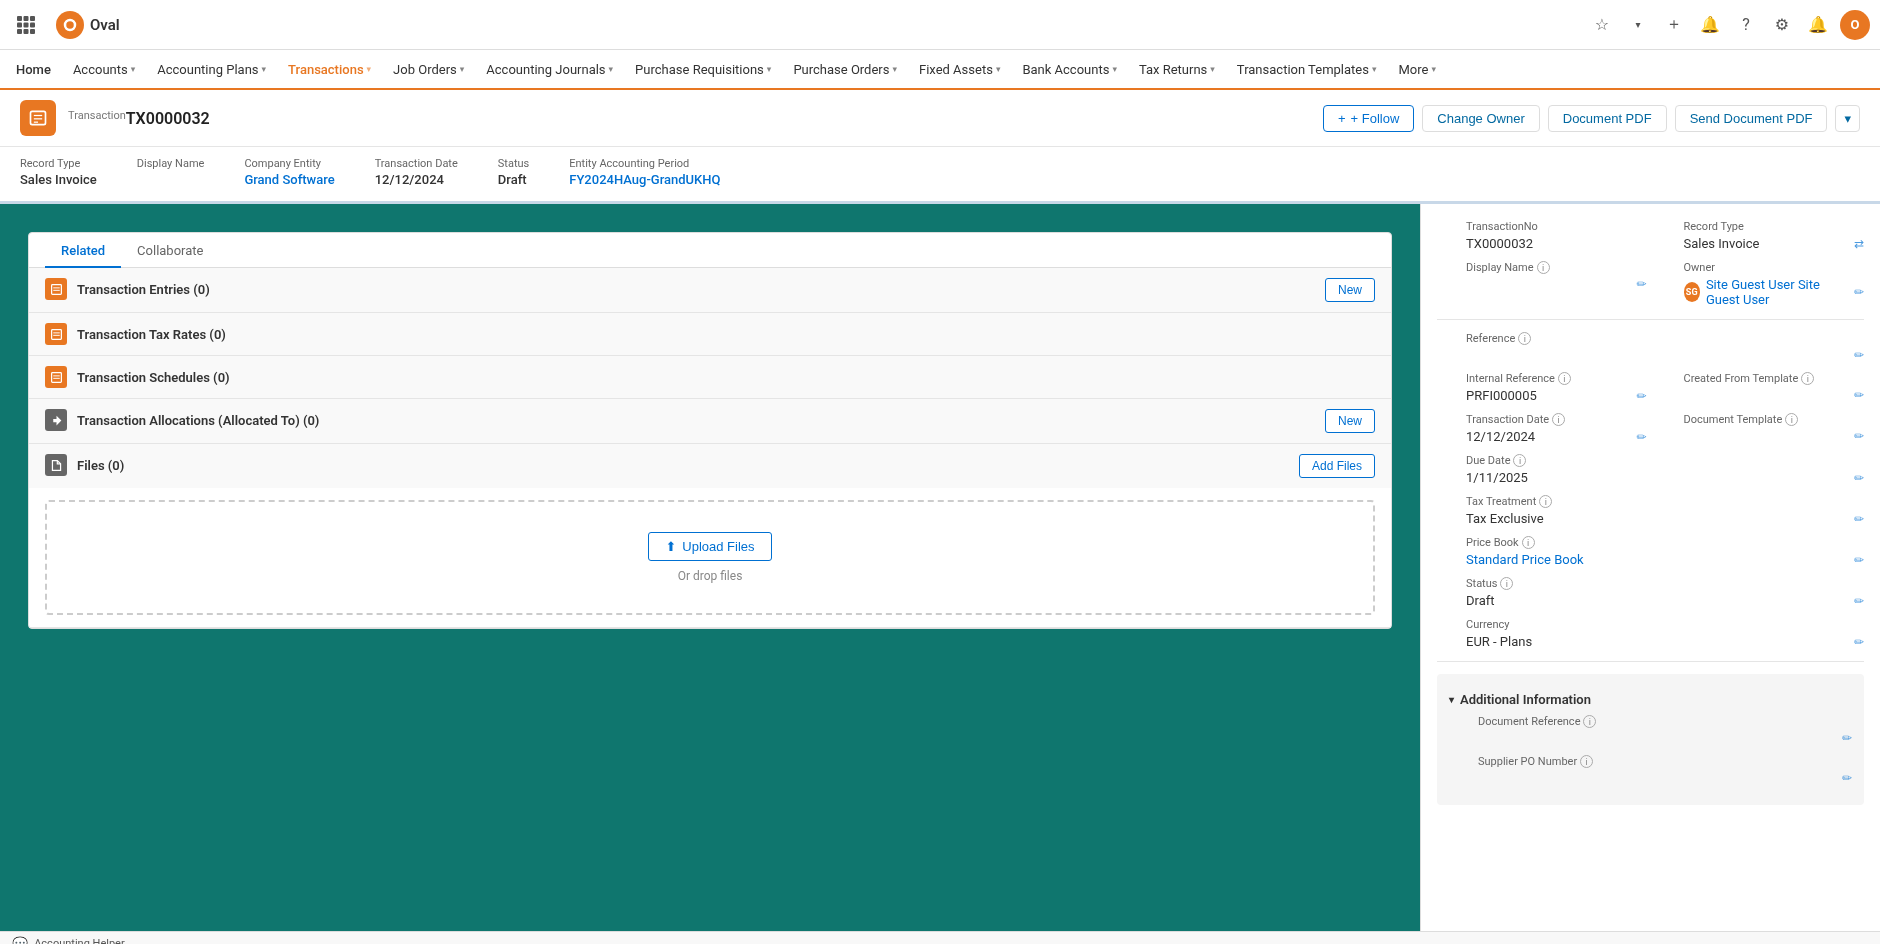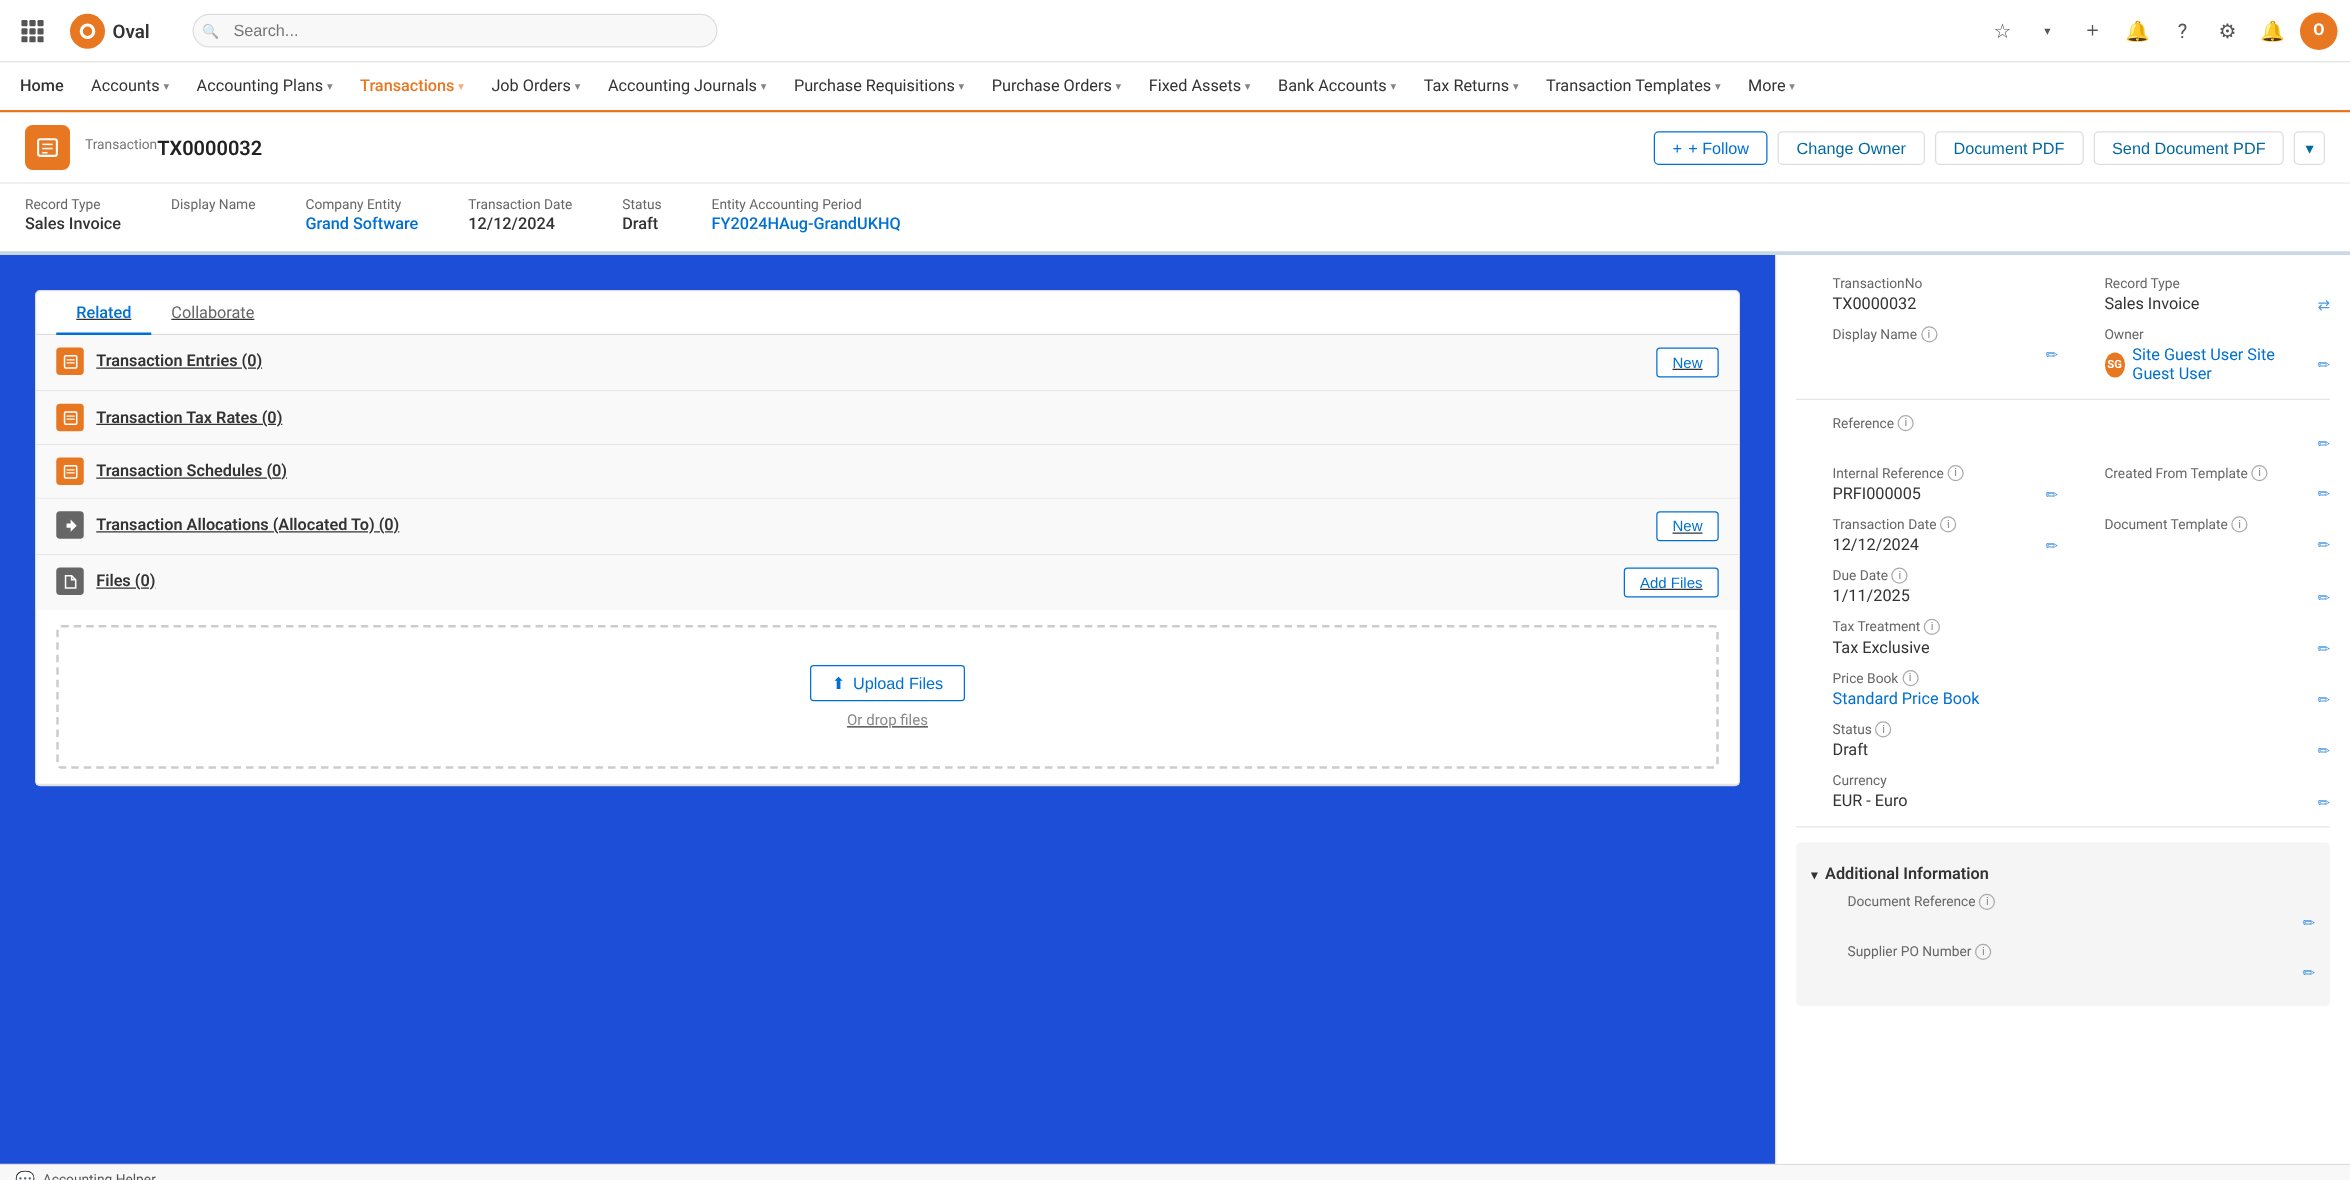--- a/index.html
+++ b/index.html
@@ -86,21 +86,21 @@
     .owner-avatar { width: 20px; height: 20px; background: #e87722; border-radius: 50%; display: flex; align-items: center; justify-content: center; color: white; font-size: 9px; font-weight: bold; }
 
     
     .status-bar { background: #f8f8f8; border-top: 1px solid #ddd; height: 24px; display: flex; align-items: center; padding: 0 12px; font-size: 11px; color: #555; gap: 6px; }
     .status-bar-icon { font-size: 13px; }
 
     .record-area { background: #fff; }
 
     .left-panel-wrapper { flex: 1; display: flex; flex-direction: column; background: #dce5ef; }
 
-    .panel-bg { flex: 1; background: #1d4ed8; padding: 12px; overflow-y: auto; text-decoration: underline; }
+    .panel-bg { flex: 1; background: #0f766e; padding: 12px; overflow-y: auto; }
   </style>
 </head>
 <body>
 
 <div class="top-bar">
   <div class="app-grid-icon">
     <svg width="18" height="18" viewBox="0 0 18 18" fill="#555">
       <rect x="0" y="0" width="5" height="5" rx="1"></rect>
         <rect x="6.5" y="0" width="5" height="5" rx="1"></rect>
         <rect x="13" y="0" width="5" height="5" rx="1"></rect>
@@ -112,25 +112,20 @@
         <rect x="13" y="13" width="5" height="5" rx="1"></rect>
     </svg>
   </div>
   <div class="app-logo">
     <div class="logo-circle">
       <svg width="16" height="16" viewBox="0 0 16 16" fill="white">
           <circle cx="8" cy="8" r="5" fill="none" stroke="white" stroke-width="2.5"></circle>
         </svg>
     </div>
     <span>Oval</span>
-  </div>
-  <div class="search-bar">
-    <div class="search-wrapper">
-      <input type="text" placeholder="Search..." style="">
-    </div>
   </div>
   <div class="top-right-icons">
     <div class="top-icon">☆</div>
     <div class="top-icon" style="font-size:10px;">▾</div>
     <div class="top-icon">＋</div>
     <div class="top-icon">🔔</div>
     <div class="top-icon">?</div>
     <div class="top-icon">⚙</div>
     <div class="top-icon">🔔</div>
     <div class="user-avatar">O</div>
@@ -467,21 +462,21 @@
         </div>
       </div>
     </div>
 
     <div class="detail-row">
       <div class="detail-col">
         <div class="detail-label">
           <span>Currency</span>
         </div>
         <div class="detail-value">
-          <span>EUR - Euro</span>
+          <span>EUR - Plans</span>
           <span class="edit-icon">✏</span>
         </div>
       </div>
     </div>
 
     <hr class="detail-divider">
 
     <div class="additional-info-section">
       <div class="section-collapse">
         <span class="chevron">▾</span>

